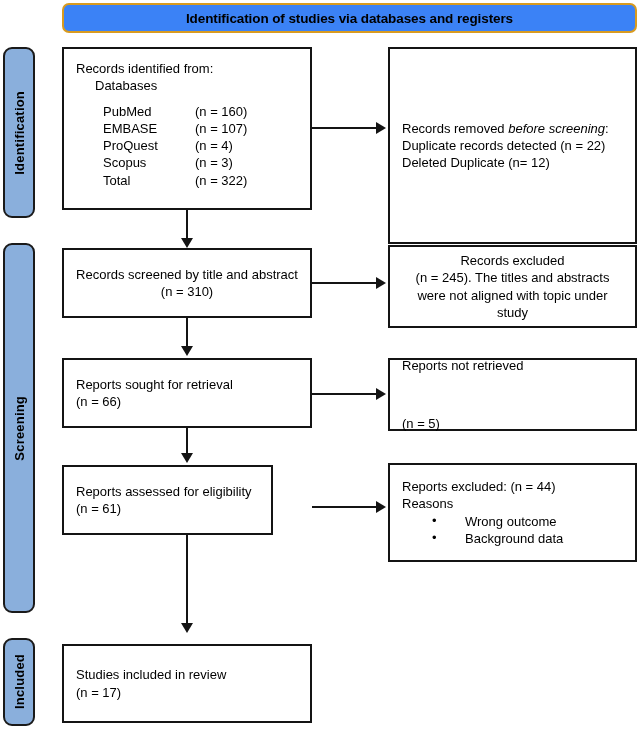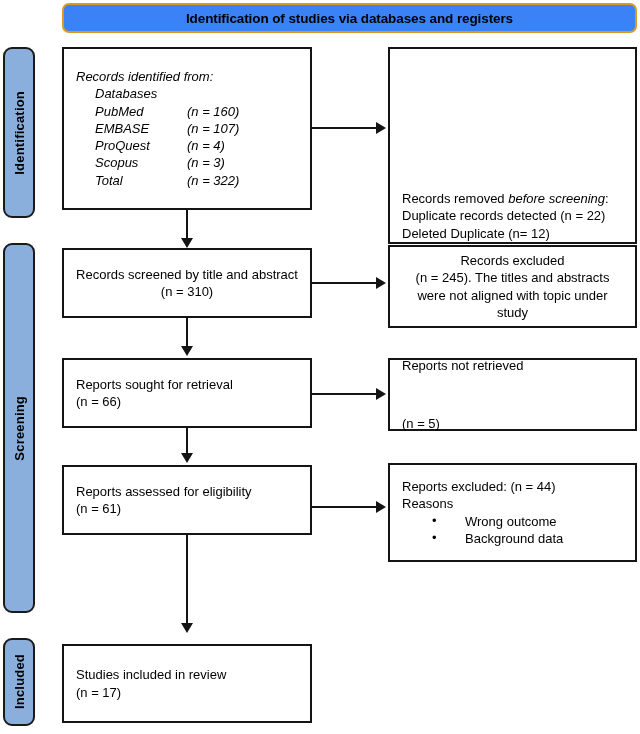--- a/index.html
+++ b/index.html
@@ -71,32 +71,32 @@
     border: 2px solid #141414;
     display: flex;
     flex-direction: column;
     justify-content: center;
     padding: 0 12px;
     font-size: 13px;
     line-height: 1.33;
   }
   .box p { margin: 0; }
 
-  .box-identified   { left: 62px;  top: 47px;  width: 250px; height: 163px; font-style: italic; }
-  .box-removed      { left: 388px; top: 47px;  width: 249px; height: 197px; justify-content: flex-end; }
+  .box-identified   { left: 62px;  top: 47px;  width: 250px; height: 163px; }
+  .box-removed      { left: 388px; top: 47px;  width: 249px; height: 197px; }
   .box-screened     { left: 62px;  top: 248px; width: 250px; height: 70px; align-items: center;  }
   .box-excluded     { left: 388px; top: 245px; width: 249px; height: 83px; text-align: center;  }
   .box-sought       { left: 62px;  top: 358px; width: 250px; height: 70px;  }
   .box-notretrieved { left: 388px; top: 358px; width: 249px; height: 73px; gap: 40px;  }
-  .box-assessed     { left: 62px;  top: 465px; width: 250px; height: 70px;  }
+  .box-assessed     { left: 62px;  top: 465px; width: 211px; height: 70px;  }
   .box-repexcluded  { left: 388px; top: 463px; width: 249px; height: 99px;  }
   .box-included     { left: 62px;  top: 644px; width: 250px; height: 79px;  }
 
   
-  .db-list { margin: 0; padding: 0; }
+  .db-list { margin: 8px; padding: 0; }
   .db-row {
     display: flex;
     padding-left: 19px;
   }
   .db-row .db-name { width: 92px; flex: none; }
   .db-row .db-count { white-space: nowrap; }
   .db-plain { padding-left: 19px; }
 
   em.ital { font-style: italic; }
 

